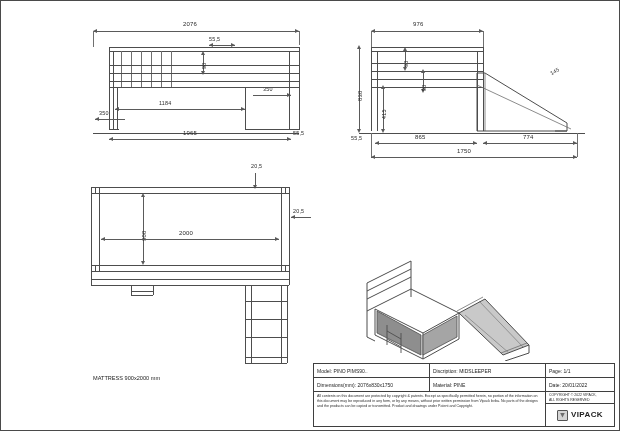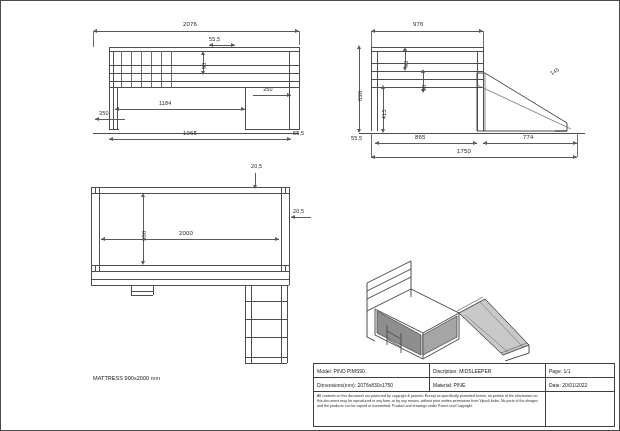--- a/index.html
+++ b/index.html
@@ -423,16 +423,26 @@
       <div class="tb-cell c1">
         <span>Dimensions(mm):</span>&nbsp;<span>2076x830x1750</span>
       </div>
       <div class="tb-cell c2">
         <span>Material:</span>&nbsp;<span>PINE</span>
       </div>
       <div class="tb-cell c3">Date: 20/01/2022</div>
     </div>
     <div id="legal">
       <div id="legal-text">All contents on this document are protected by copyright &amp; patents. Except as specifically permitted herein, no portion of the information on this document may be reproduced in any form, or by any means, without prior written permission from Vipack bvba. No parts of the designs and the products can be copied or transmitted. Product and drawings under Patent and Copyright.</div>
+      <div id="legal-right">
+        <div class="lr-top">
+          <div>COPYRIGHT © 2022 VIPACK,</div>
+          <div>ALL RIGHTS RESERVED</div>
+        </div>
+        <div class="lr-bot">
+          <div id="logo-mark"></div>
+          <div id="logo-text">VIPACK</div>
+        </div>
+      </div>
     </div>
   </div>
 
 </div>
 
 </body></html>

